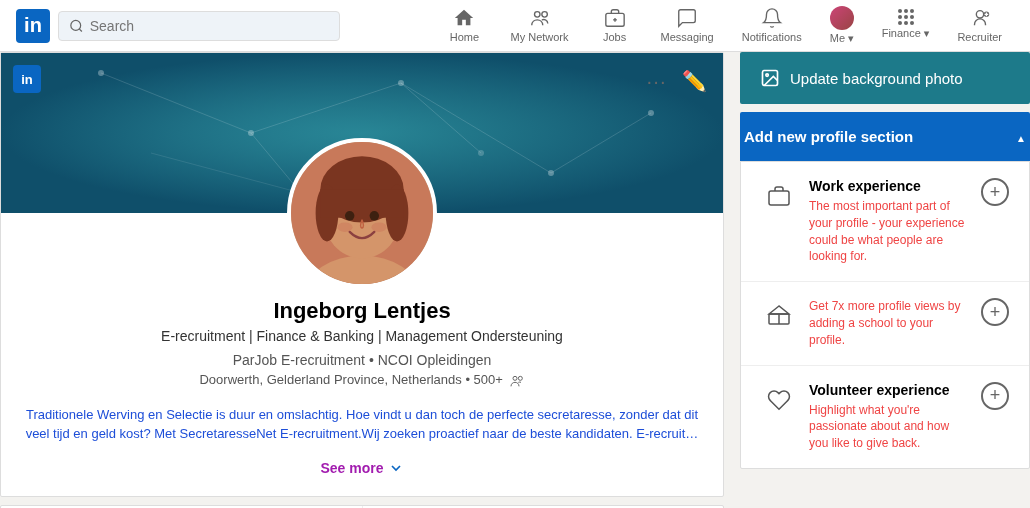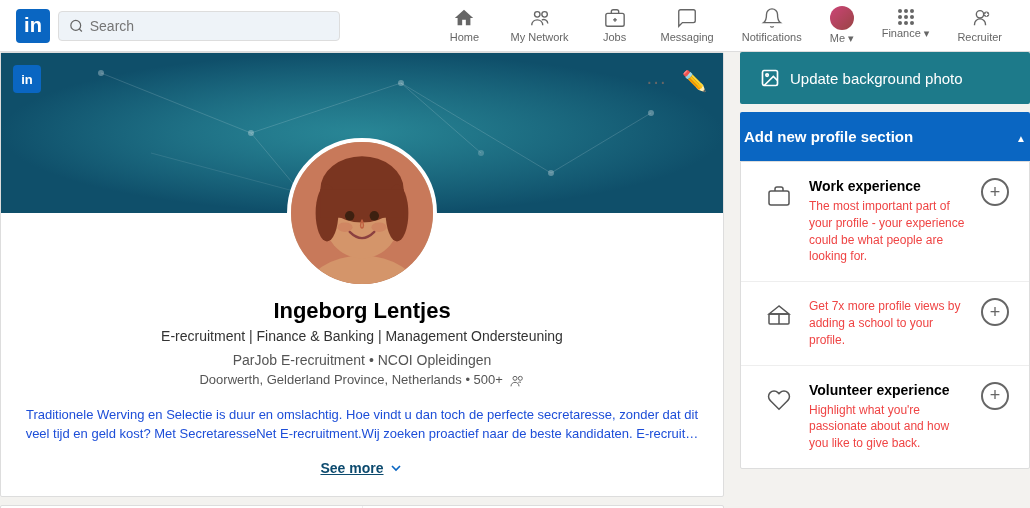--- a/index.html
+++ b/index.html
@@ -82,24 +82,23 @@
     }
     .card-action-btn {
       background: none; border: none; cursor: pointer; color: #666; font-size: 20px; padding: 4px;
     }
     .profile-name { font-size: 22px; font-weight: 600; color: #000; margin-bottom: 4px; }
     .profile-headline { font-size: 14px; color: #333; margin-bottom: 8px; }
     .profile-company { font-size: 14px; color: #555; margin-bottom: 4px; }
     .profile-location { font-size: 13px; color: #555; margin-bottom: 16px; }
     .about-text { font-size: 13px; color: #1d4ed8; line-height: 1.5; text-align: center; margin-bottom: 16px; }
     .see-more-btn {
-      color: #0c4a6e; background: none; border: none; cursor: pointer;
+      color: #a21caf; background: none; border: none; cursor: pointer;
       font-size: 14px; font-weight: 600; display: flex; align-items: center; gap: 4px;
       margin: 0 auto;
-      text-decoration: underline;
     }
 
     
     .stats-card {
       background: #fff; border: 1px solid #ddd; border-radius: 2px;
       display: flex; margin-bottom: 8px; overflow: hidden;
     }
     .stat-item {
       flex: 1; padding: 12px 16px; border-right: 1px solid #eee; cursor: pointer;
     }

